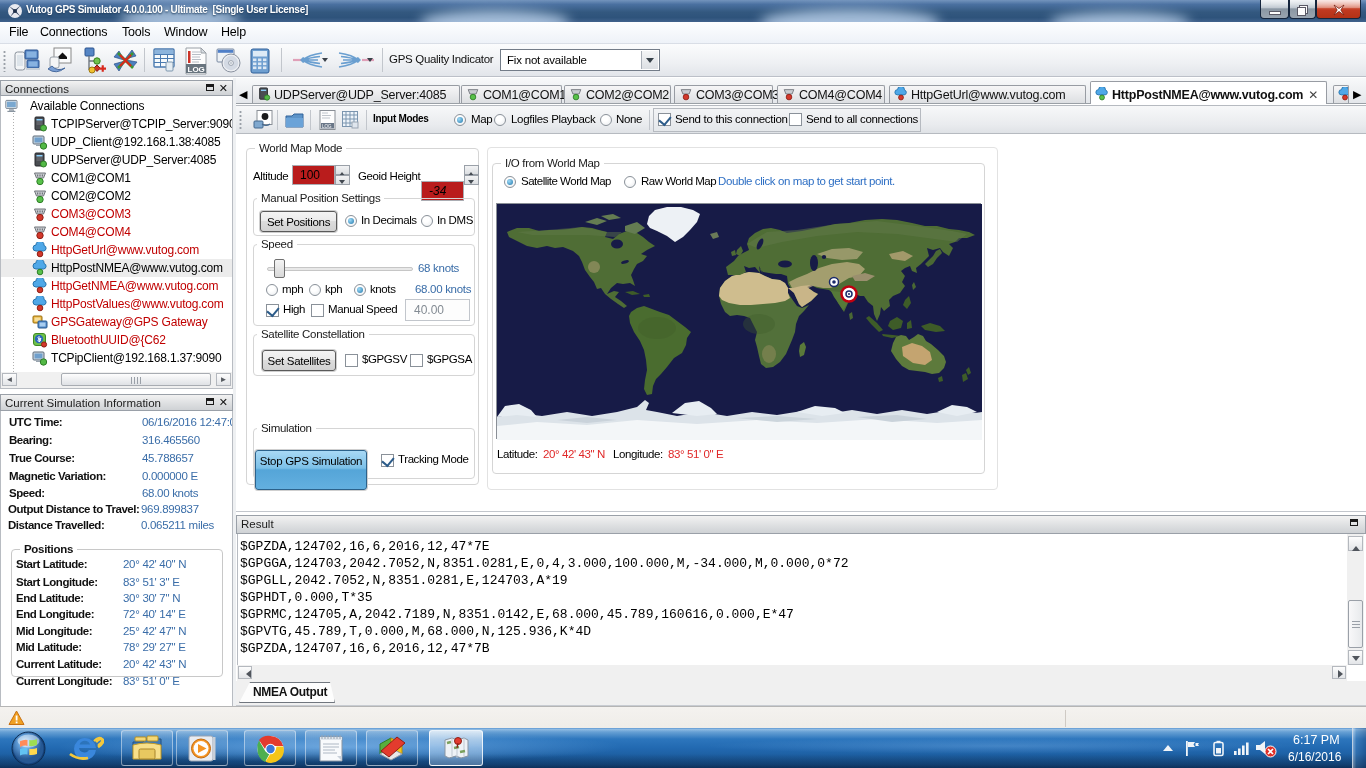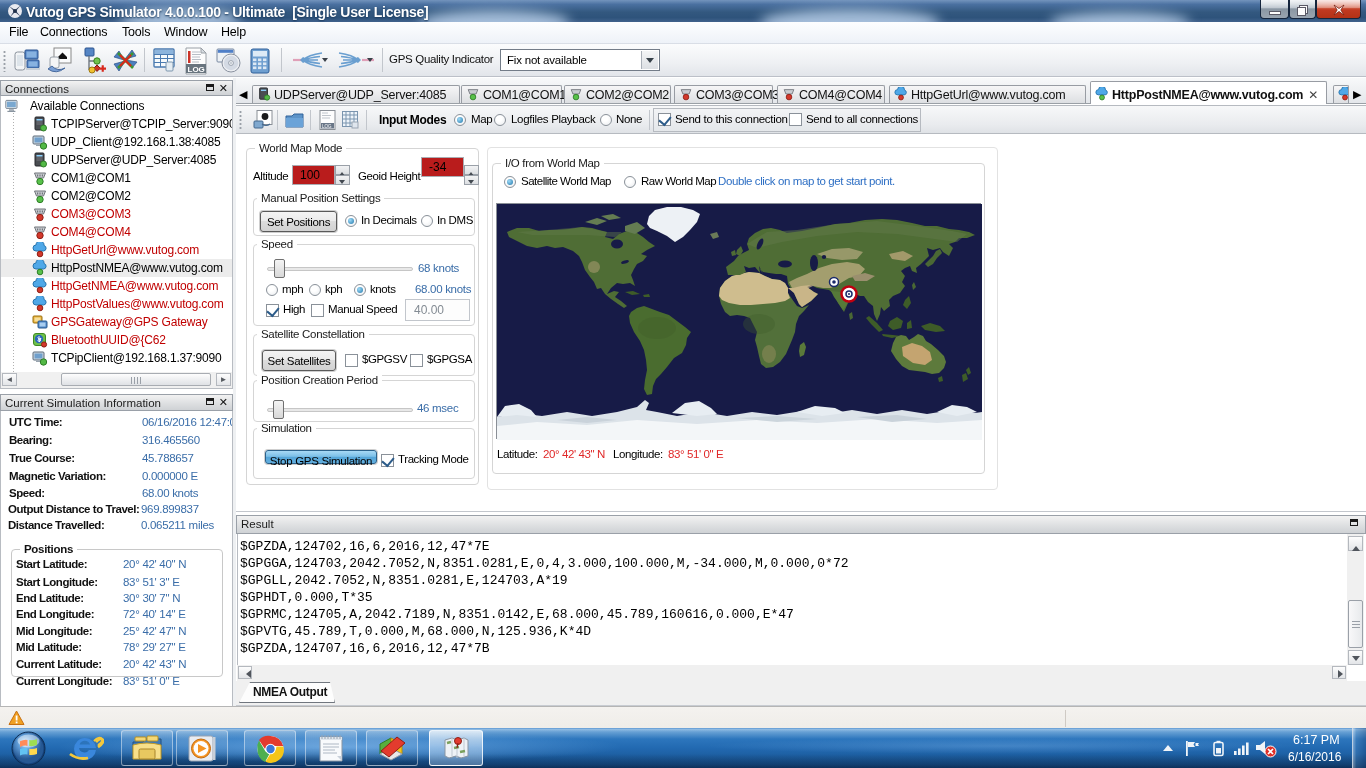--- a/index.html
+++ b/index.html
@@ -1,21 +1,21 @@
 <!DOCTYPE html>
 <html><head><meta charset="utf-8">
 <style>
 *{margin:0;padding:0;box-sizing:border-box;}
 html,body{width:1366px;height:768px;overflow:hidden;}
 body{font-family:"Liberation Sans",sans-serif;position:relative;background:#fff;}
 .abs{position:absolute;}
 
 #titlebar{left:0;top:0;width:1366px;height:22px;background:linear-gradient(180deg,#7394bd 0%,#4a70a0 20%,#33587f 55%,#2e537b 80%,#41628c 100%);overflow:hidden;}
 .tglow{position:absolute;border-radius:50%;filter:blur(6px);background:rgba(200,222,246,.75);}
-#title-text{position:absolute;left:26px;top:4px;font-size:14px;letter-spacing:-0.3px;font-weight:bold;color:#fff;text-shadow:0 1px 2px #1c3a5c;white-space:pre;}
+#title-text{position:absolute;left:26px;top:4px;font-size:10px;letter-spacing:-0.3px;font-weight:bold;color:#fff;text-shadow:0 1px 2px #1c3a5c;white-space:pre;}
 .wbtn{position:absolute;top:0;height:19px;border:1px solid #15253c;border-top:none;border-radius:0 0 4px 4px;}
 .wbtn .sh{position:absolute;left:0;top:0;right:0;height:45%;background:linear-gradient(180deg,rgba(255,255,255,.75),rgba(255,255,255,.25));}
 #btn-min{left:1260px;width:29px;background:linear-gradient(180deg,#cdd6de 0%,#a8b4bf 45%,#8b97a3 50%,#9aa5b0 100%);}
 #btn-max{left:1289px;width:27px;background:linear-gradient(180deg,#cdd6de 0%,#a8b4bf 45%,#8b97a3 50%,#9aa5b0 100%);}
 #btn-close{left:1316px;width:45px;background:linear-gradient(180deg,#e8a598 0%,#d66a53 40%,#c03920 55%,#b33216 100%);}
 
 #menubar{left:0;top:22px;width:1366px;height:22px;background:linear-gradient(180deg,#fdfeff,#eef2f8);border-bottom:1px solid #d9dee6;font-size:12.5px;color:#000;}
 #menubar span{position:absolute;top:3px;letter-spacing:-0.2px;}
 
 #toolbar{left:0;top:44px;width:1366px;height:33px;background:linear-gradient(180deg,#fbfcfd 0%,#eef0f3 60%,#e2e5ea 100%);border-bottom:1px solid #bcc0c8;}
@@ -492,21 +492,21 @@
         <rect x="2" y="13" width="13" height="5.5" fill="#6a7788"></rect>
         <text x="3" y="18" font-size="4.5" fill="#fff" font-family="Liberation Sans">LOG</text>
         <path d="M3 3 h6 M3 5.5 h9 M3 8 h8" stroke="#c0c5cb" stroke-width="1"></path>
       </svg>
     <svg style="position:absolute;left:106px;top:5px;" width="17" height="18" viewBox="0 0 17 18">
         <rect x="0.5" y="0.5" width="15" height="15" fill="#eef4fa" stroke="#7b95af"></rect>
         <path d="M0.5 4 h15 M0.5 8 h15 M0.5 12 h15 M4 0.5 v15 M8 0.5 v15 M12 0.5 v15" stroke="#7b95af" stroke-width="1"></path>
         <rect x="10" y="11" width="6" height="6" fill="#dfe6ee" stroke="#9aa5b2"></rect>
       </svg>
     <div class="tsep" style="left:130px;top:4px;height:20px;"></div>
-    <div class="lbl" style="left:143px;top:7px;font-weight:bold;font-size:12px;letter-spacing:-0.3px;">Input Modes</div>
+    <div class="lbl" style="left:137px;top:7px;font-weight:bold;font-size:10px;letter-spacing:-0.3px;">Input Modes</div>
     <div class="rad sel" style="left:218px;top:8px;"></div>
       <div class="lbl" style="left:235px;top:7px;font-size:11.5px;">Map</div>
     <div class="rad" style="left:258px;top:8px;"></div>
       <div class="lbl" style="left:275px;top:7px;font-size:11.5px;letter-spacing:-0.3px;">Logfiles Playback</div>
     <div class="rad" style="left:364px;top:8px;"></div>
       <div class="lbl" style="left:380px;top:7px;font-size:11.5px;">None</div>
     <div class="tsep" style="left:413px;top:4px;height:20px;"></div>
     <div style="position:absolute;left:417px;top:2px;width:268px;height:24px;border:1px solid #b6bac0;background:linear-gradient(180deg,#f2f3f5,#e4e7ea);"></div>
     <div class="ckb on" style="left:422px;top:7px;"></div>
       <div class="lbl" style="left:439px;top:7px;font-size:11.5px;letter-spacing:-0.3px;">Send to this connection</div>
@@ -519,21 +519,21 @@
       <div class="gl">World Map Mode</div>
       <div class="lbl" style="left:6px;top:21px;">Altitude</div>
       <div class="tbox" style="left:45px;top:16px;width:43px;height:20px;">
           <span style="position:absolute;left:7px;top:2px;">100</span>
         </div>
       <div class="spin" style="left:88px;top:16px;">
           <div class="u"></div>
           <div class="d"></div>
         </div>
       <div class="lbl" style="left:111px;top:21px;">Geoid Height</div>
-      <div class="tbox" style="left:174px;top:8px;width:43px;height:20px;">
+      <div class="tbox" style="left:174px;top:32px;width:43px;height:20px;font-style:italic;">
           <span style="position:absolute;left:7px;top:2px;">-34</span>
         </div>
       <div class="spin" style="left:217px;top:16px;">
           <div class="u"></div>
           <div class="d"></div>
         </div>
       <div class="gb" style="left:6px;top:49px;width:222px;height:38px;">
         <div class="gl" style="left:3px;">Manual Position Settings</div>
         <div class="btn" style="left:6px;top:12px;width:77px;height:21px;line-height:20px;border-color:#5a5a5a;">Set Positions</div>
         <div class="rad sel" style="left:91px;top:16px;"></div>
@@ -562,29 +562,23 @@
           </div>
       </div>
       <div class="gb" style="left:6px;top:185px;width:222px;height:42px;">
         <div class="gl" style="left:3px;">Satellite Constellation</div>
         <div class="btn" style="left:8px;top:15px;width:74px;height:21px;line-height:20px;border-color:#5a5a5a;">Set Satellites</div>
         <div class="ckb" style="left:91px;top:19px;"></div>
           <div class="lbl" style="left:108px;top:18px;">$GPGSV</div>
         <div class="ckb" style="left:156px;top:19px;"></div>
           <div class="lbl" style="left:173px;top:18px;">$GPGSA</div>
       </div>
-      <div class="gb" style="left:6px;top:231px;width:222px;height:42px;">
-        <div class="gl" style="left:3px;">Position Creation Period</div>
-        <div class="slider-track" style="left:13px;top:27px;width:146px;"></div>
-        <div class="slider-thumb" style="left:19px;top:19px;"></div>
-        <div class="cval" style="left:163px;top:21px;">46 msec</div>
-      </div>
       <div class="gb" style="left:6px;top:279px;width:222px;height:51px;">
         <div class="gl" style="left:3px;">Simulation</div>
-        <div class="btn" style="left:11px;top:21px;width:112px;height:14px;line-height:21px;background:linear-gradient(180deg,#a8d9f5 0%,#7cc0e8 45%,#55a5d8 50%,#63b0e0 100%);border-color:#2c628b;">Stop GPS Simulation</div>
+        <div class="btn" style="left:1px;top:21px;width:112px;height:40px;line-height:21px;background:linear-gradient(180deg,#a8d9f5 0%,#7cc0e8 45%,#55a5d8 50%,#63b0e0 100%);border-color:#2c628b;">Stop GPS Simulation</div>
         <div class="ckb on" style="left:127px;top:25px;"></div>
           <div class="lbl" style="left:144px;top:24px;">Tracking Mode</div>
       </div>
     </div>
 
     <div class="gb" style="left:251px;top:12px;width:511px;height:343px;border-color:#e2e2e2;"></div>
 
     <div class="gb" style="left:256px;top:28px;width:493px;height:311px;">
       <div class="gl">I/O from World Map</div>
       <div class="rad sel" style="left:11px;top:12px;"></div>

